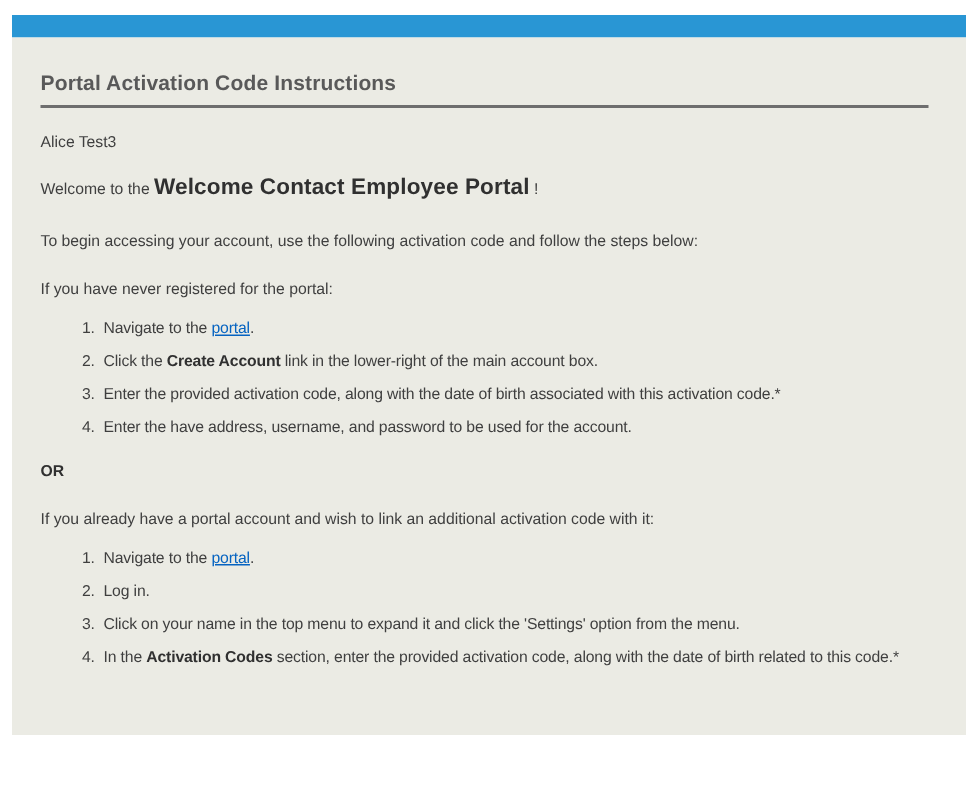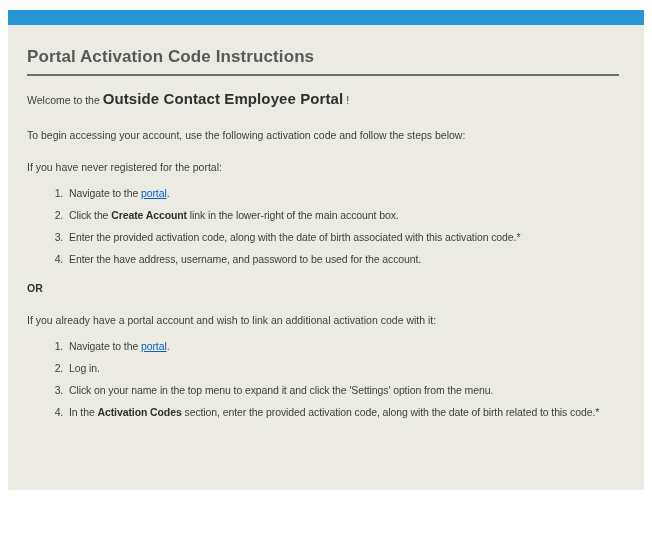--- a/index.html
+++ b/index.html
@@ -19,21 +19,21 @@
 
   .panel {
     background: #EBEBE4;
     height: 465px;
     padding: 22px 12px 0 19px;
     overflow: hidden;
   }
 
   .title {
     margin: 0;
-    font-size: 17px;
+    font-size: 14px;
     font-weight: bold;
     color: #595959;
     letter-spacing: 0.1px;
   }
   .rule {
     height: 0;
     border-bottom: 2px solid #6E6E6E;
     margin: 7px 13px 0 0;
   }
 
@@ -108,22 +108,23 @@
 
 <div class="page">
 
   <div class="top-bar"></div>
 
   <div class="panel">
 
     <h1 class="title">Portal Activation Code Instructions</h1>
     <div class="rule"></div>
 
+    <p class="txt greeting">Alice Test3</p>
 
-    <p class="txt welcome"><span>Welcome to the </span><span class="portal-name">Outside Contact Employee Portal</span><span> !</span></p>
+    <p class="txt welcome"><span>Welcome to the </span><span class="portal-name">Welcome Contact Employee Portal</span><span> !</span></p>
 
     <p class="txt intro">To begin accessing your account, use the following activation code and follow the steps below:</p>
 
 
     <p class="txt section-heading">If you have never registered for the portal:</p>
 
     <ol class="steps">
       <li><span>Navigate to the </span><a class="link" href="#">portal</a><span>.</span></li>
       <li><span>Click the </span><b>Create Account</b><span> link in the lower-right of the main account box.</span></li>
       <li><span>Enter the provided activation code, along with the date of birth associated with this activation code.*</span></li>

